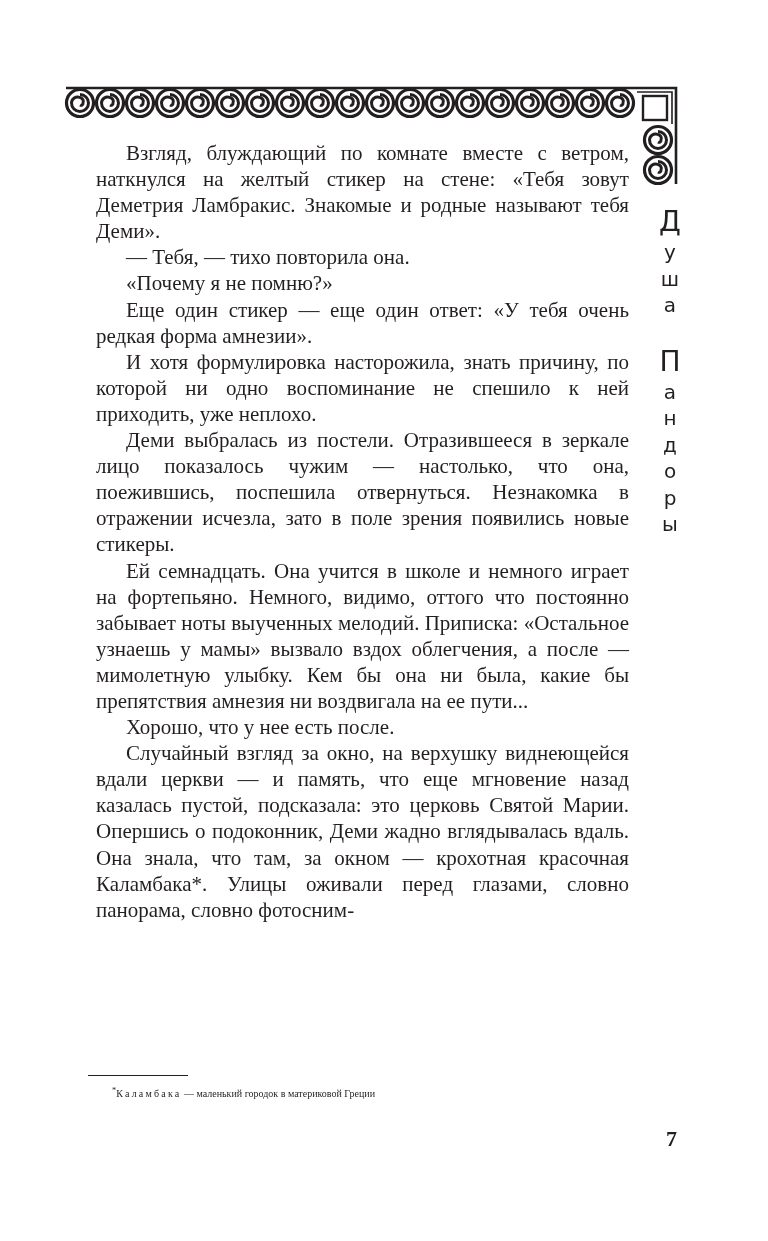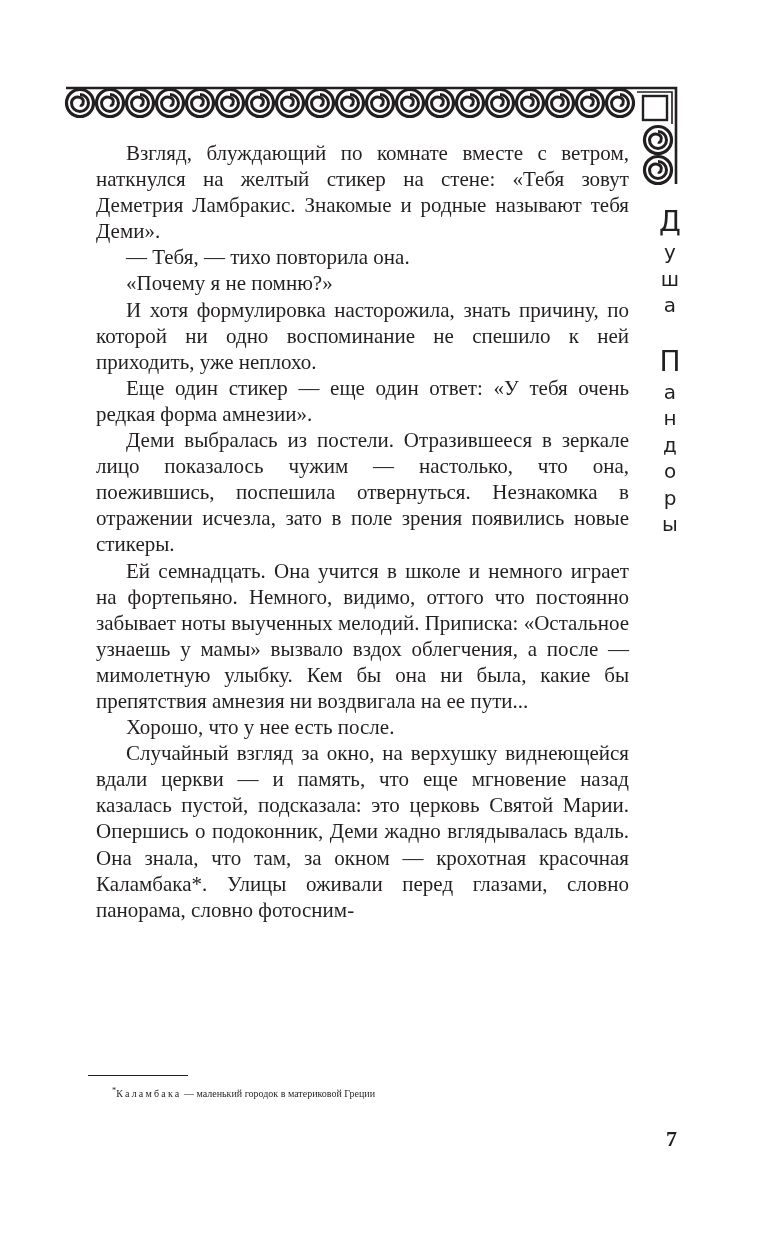--- a/index.html
+++ b/index.html
@@ -58,22 +58,22 @@
   <path d="M575,8 L610,8 L610,40" fill="none" stroke="#231f20" stroke-width="1.6"></path>
   <rect x="581" y="12" width="24" height="24" fill="none" stroke="#231f20" stroke-width="2.4"></rect>
   <use href="#spiral" x="596" y="56"></use>
   <use href="#spiral" x="596" y="86"></use>
 </svg>
 
 <div class="text-block">
   <p>Взгляд, блуждающий по комнате вместе с ветром, наткнулся на желтый стикер на стене: «Тебя зовут Деметрия Ламбракис. Знакомые и родные называют тебя Деми».</p>
   <p>— Тебя, — тихо повторила она.</p>
   <p>«Почему я не помню?»</p>
+  <p>Еще один стикер — еще один ответ: «У тебя очень редкая форма амнезии».</p>
   <p>И хотя формулировка насторожила, знать причину, по которой ни одно воспоминание не спешило к ней приходить, уже неплохо.</p>
-  <p>Еще один стикер — еще один ответ: «У тебя очень редкая форма амнезии».</p>
   <p>Деми выбралась из постели. Отразившееся в зеркале лицо показалось чужим — настолько, что она, поежившись, поспешила отвернуться. Незнакомка в отражении исчезла, зато в поле зрения появились новые стикеры.</p>
   <p>Ей семнадцать. Она учится в школе и немного играет на фортепьяно. Немного, видимо, оттого что постоянно забывает ноты выученных мелодий. Приписка: «Остальное узнаешь у мамы» вызвало вздох облегчения, а после — мимолетную улыбку. Кем бы она ни была, какие бы препятствия амнезия ни воздвигала на ее пути...</p>
   <p>Хорошо, что у нее есть после.</p>
   <p>Случайный взгляд за окно, на верхушку виднеющейся вдали церкви — и память, что еще мгновение назад казалась пустой, подсказала: это церковь Святой Марии. Опершись о подоконник, Деми жадно вглядывалась вдаль. Она знала, что там, за окном — крохотная красочная Каламбака*. Улицы оживали перед глазами, словно панорама, словно фотосним-</p>
 </div>
 
 <div class="runner">
   <span class="big">Д</span>
   <span>у</span>
   <span>ш</span>

